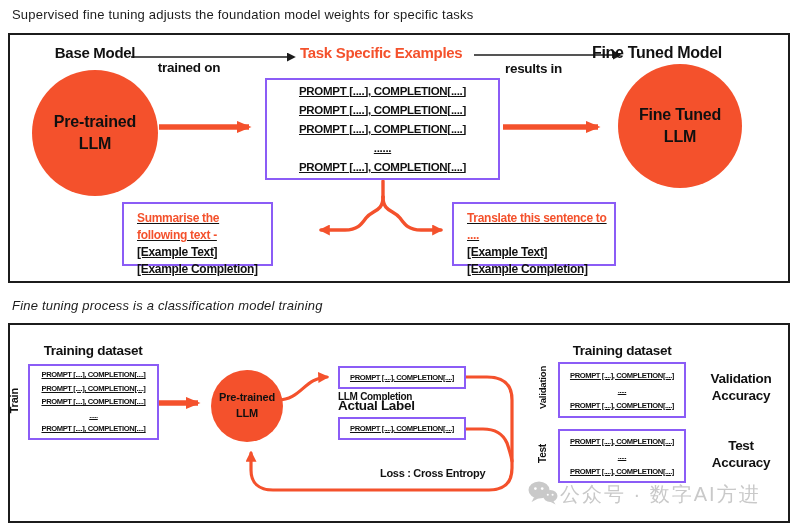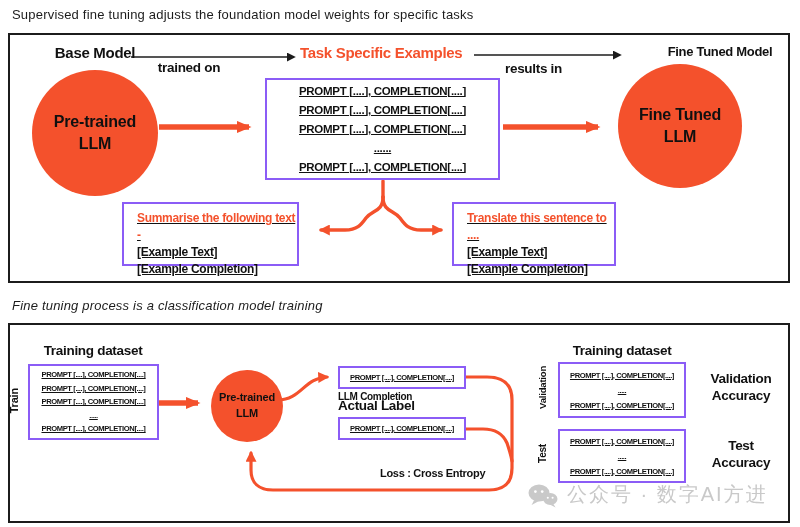--- a/index.html
+++ b/index.html
@@ -11,21 +11,21 @@
           align-items:center;justify-content:center;font-weight:700;color:#101010;text-align:center;
           letter-spacing:-0.2px;}
   .obox{position:absolute;border:2px solid #8b5cf6;background:#fff;box-sizing:border-box;text-decoration:underline;}
   .cond{font-weight:700;letter-spacing:-0.3px;}
   .orange{color:#F4512C;}
   .centerlines{display:flex;flex-direction:column;align-items:center;justify-content:center;height:100%;}
   .vlabel{position:absolute;writing-mode:vertical-rl;transform:rotate(180deg);font-weight:700;color:#111;
           letter-spacing:-0.2px;}
   .head{position:absolute;font-weight:700;color:#111;letter-spacing:-0.3px;}
   svg.overlay{position:absolute;left:0;top:0;width:800px;height:527px;}
-  .watermark{position:absolute;display:flex;align-items:flex-end;gap:9px;color:#c9c9c9;}
+  .watermark{position:absolute;display:flex;align-items:flex-start;gap:2px;color:#c9c9c9;}
   .wm-text{font-size:20px;font-weight:400;letter-spacing:2px;}
 </style>
 </head>
 <body>
 
 <div class="stage">
 
   <div class="sec-title" style="left:12px;top:7px;">Supervised fine tuning adjusts the foundation model weights for specific tasks</div>
   <div class="sec-title" style="left:12px;top:298px;font-style:italic;">Fine tuning process is a classification model training</div>
 
@@ -52,21 +52,21 @@
     <path d="M383,197 C383,212 372,210 366,218 C361,225 357,230 345,230 L321,230" stroke="#F4512C" stroke-width="3.4" fill="none" stroke-linecap="round" marker-end="url(#aSmall)"></path>
     <path d="M383,197 C383,212 394,210 400,218 C405,225 409,230 421,230 L441,230" stroke="#F4512C" stroke-width="3.4" fill="none" stroke-linecap="round" marker-end="url(#aSmall)"></path>
     <path d="M159,403 L198,403" stroke="#F4512C" stroke-width="5.5" fill="none" marker-end="url(#aBig)"></path>
     <path d="M278,400 C301,400 304,378 327,377" stroke="#F4512C" stroke-width="3.2" fill="none" stroke-linecap="round" marker-end="url(#aSmall)"></path>
     <path d="M466,377 L487,377 C504,377 512,385 512,400 L512,468 C512,483 504,490 489,490 L273,490 C259,490 251,483 251,470 L251,453" stroke="#F4512C" stroke-width="3.2" fill="none" stroke-linecap="round" marker-end="url(#aSmall)"></path>
     <path d="M466,429 L483,429 C496,429 503,434 507,443 C509,449 511,455 512,461" stroke="#F4512C" stroke-width="3.2" fill="none" stroke-linecap="round"></path>
   </svg>
 
   <div class="head orange" style="left:40px;top:44px;width:110px;text-align:center;font-size:15px;">Base Model</div>
   <div class="head" style="left:300px;top:44px;width:170px;font-size:15px;color:#F4512C;">Task Specific Examples</div>
-  <div class="head orange" style="left:640px;top:44px;width:160px;text-align:center;font-size:13px;">Fine Tuned Model</div>
+  <div class="head orange" style="left:592px;top:44px;width:160px;text-align:left;font-size:16px;">Fine Tuned Model</div>
   <div class="head" style="left:144px;top:60px;width:90px;text-align:center;font-size:13.5px;">trained on</div>
   <div class="head" style="left:505px;top:61px;width:90px;text-align:left;font-size:13.5px;">results in</div>
 
   <div class="circle" style="left:32px;top:70px;width:126px;height:126px;font-size:16px;line-height:1.35;">
     <span>Pre-trained</span>
     <span>LLM</span>
   </div>
 
   <div class="obox" style="left:265px;top:78px;width:235px;height:102px;">
     <div class="centerlines cond" style="font-size:11.5px;line-height:19px;text-align:center;">
@@ -76,21 +76,21 @@
       <div>......</div>
       <div>PROMPT [....], COMPLETION[....]</div>
     </div>
   </div>
 
   <div class="circle" style="left:618px;top:64px;width:124px;height:124px;font-size:16px;line-height:1.35;">
     <span>Fine Tuned</span>
     <span>LLM</span>
   </div>
 
-  <div class="obox" style="left:122px;top:202px;width:177px;height:64px;padding:6px 0 16px 13px;">
+  <div class="obox" style="left:122px;top:202px;width:151px;height:64px;padding:6px 0 16px 13px;">
     <div class="cond orange" style="font-size:12px;line-height:17px;">Summarise the following text -</div>
     <div class="cond" style="font-size:12px;line-height:17px;">[Example Text]</div>
     <div class="cond" style="font-size:12px;line-height:17px;">[Example Completion]</div>
   </div>
 
   <div class="obox" style="left:452px;top:202px;width:164px;height:64px;padding:6px 0 18px 13px;">
     <div class="cond orange" style="font-size:12px;line-height:17px;">Translate this sentence to ....</div>
     <div class="cond" style="font-size:12px;line-height:17px;">[Example Text]</div>
     <div class="cond" style="font-size:12px;line-height:17px;">[Example Completion]</div>
   </div>

